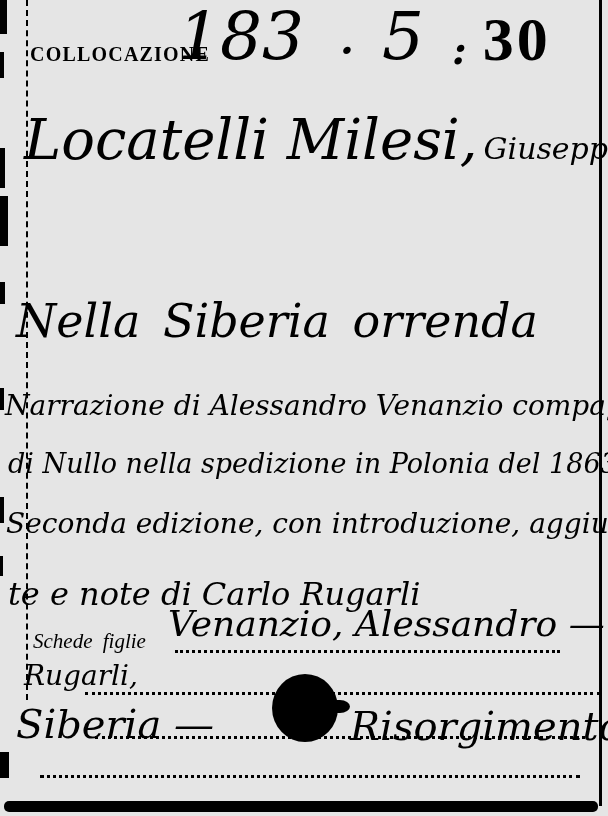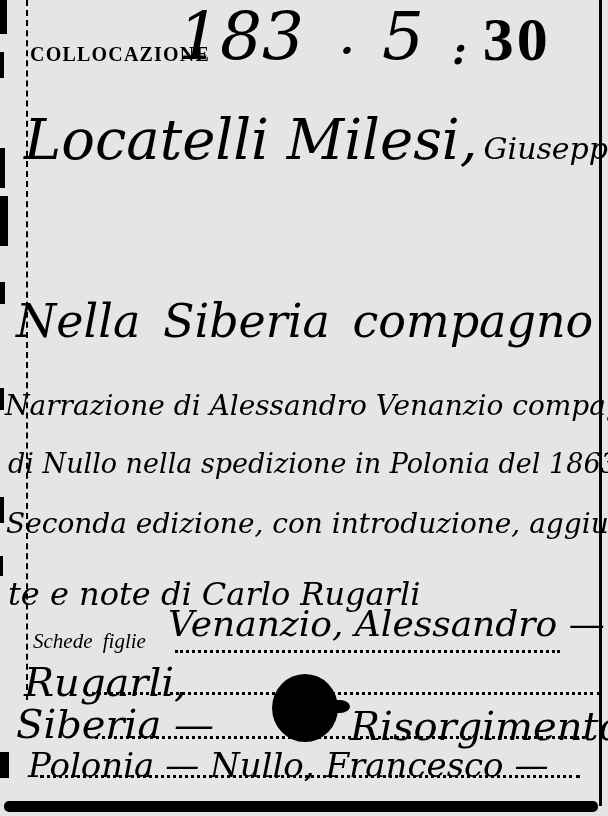--- a/index.html
+++ b/index.html
@@ -37,21 +37,21 @@
   
   .note1 { left: 5px;  top: 392px; font-size: 28px; }
   .note2 { left: 8px;  top: 450px; font-size: 27px; }
   .note3 { left: 6px;  top: 510px; font-size: 28px; }
   .note4 { left: 8px;  top: 578px; font-size: 32px; }
 
   
   .schede-label { left: 33px; top: 631px; font-size: 21px; font-style: italic; word-spacing: 5px; }
   .xref { font-style: italic; }
   .xref1 { left: 168px; top: 606px; font-size: 36px; }
-  .xref2-left  { left: 24px;  top: 662px; font-size: 40px; }
+  .xref2-left  { left: 24px;  top: 662px; font-size: 28px; }
   .xref2-right { left: 352px; top: 668px; font-size: 36px; }
   .xref3-left  { left: 16px;  top: 704px; font-size: 40px; }
   .xref3-right { left: 350px; top: 706px; font-size: 40px; }
   .xref4 { left: 28px; top: 748px; font-size: 34px; }
 
   .dotted { border-bottom: 3px dotted #000; height: 0; }
   .dot1 { left: 175px; top: 650px; width: 385px; }
   .dot2 { left: 85px;  top: 692px; width: 515px; }
   .dot3 { left: 95px;  top: 736px; width: 490px; }
   .dot4 { left: 40px;  top: 775px; width: 540px; }
@@ -101,37 +101,36 @@
     <span class="digits sm-gap-b">5</span>
     <span class="sep sm-gap-b">:</span>
     <span class="stamped sm-gap-c">30</span>
   </div>
 
   <div class="abs hand author-row">
     <span class="author-main">Locatelli Milesi,</span>
     <span class="author-given">Giuseppe</span>
   </div>
 
-  <div class="abs hand card-title">Nella Siberia compagno</div>
+  <div class="abs hand card-title">Nella Siberia orrenda</div>
 
   <div class="abs hand note1">Narrazione di Alessandro Venanzio compagno</div>
   <div class="abs hand note2">di Nullo nella spedizione in Polonia del 1863</div>
   <div class="abs hand note3">Seconda edizione, con introduzione, aggiun=</div>
   <div class="abs hand note4">te e note di Carlo Rugarli</div>
 
   <div class="abs print schede-label">Schede figlie</div>
 
   <div class="abs hand xref xref1">Venanzio, Alessandro —</div>
   <div class="abs dotted dot1"></div>
 
   <div class="abs hand xref xref2-left">Rugarli,</div>
   <div class="abs dotted dot2"></div>
 
   <div class="abs hand xref xref3-left">Siberia —</div>
   <div class="abs hand xref xref3-right">Risorgimento—</div>
   <div class="abs dotted dot3"></div>
 
-  <div class="abs hand xref xref4">Polonia — Nullo, Francesco —</div>
   <div class="abs dotted dot4"></div>
 
   <div class="abs ink-blot"></div>
 
 </div>
 
 </body></html>

